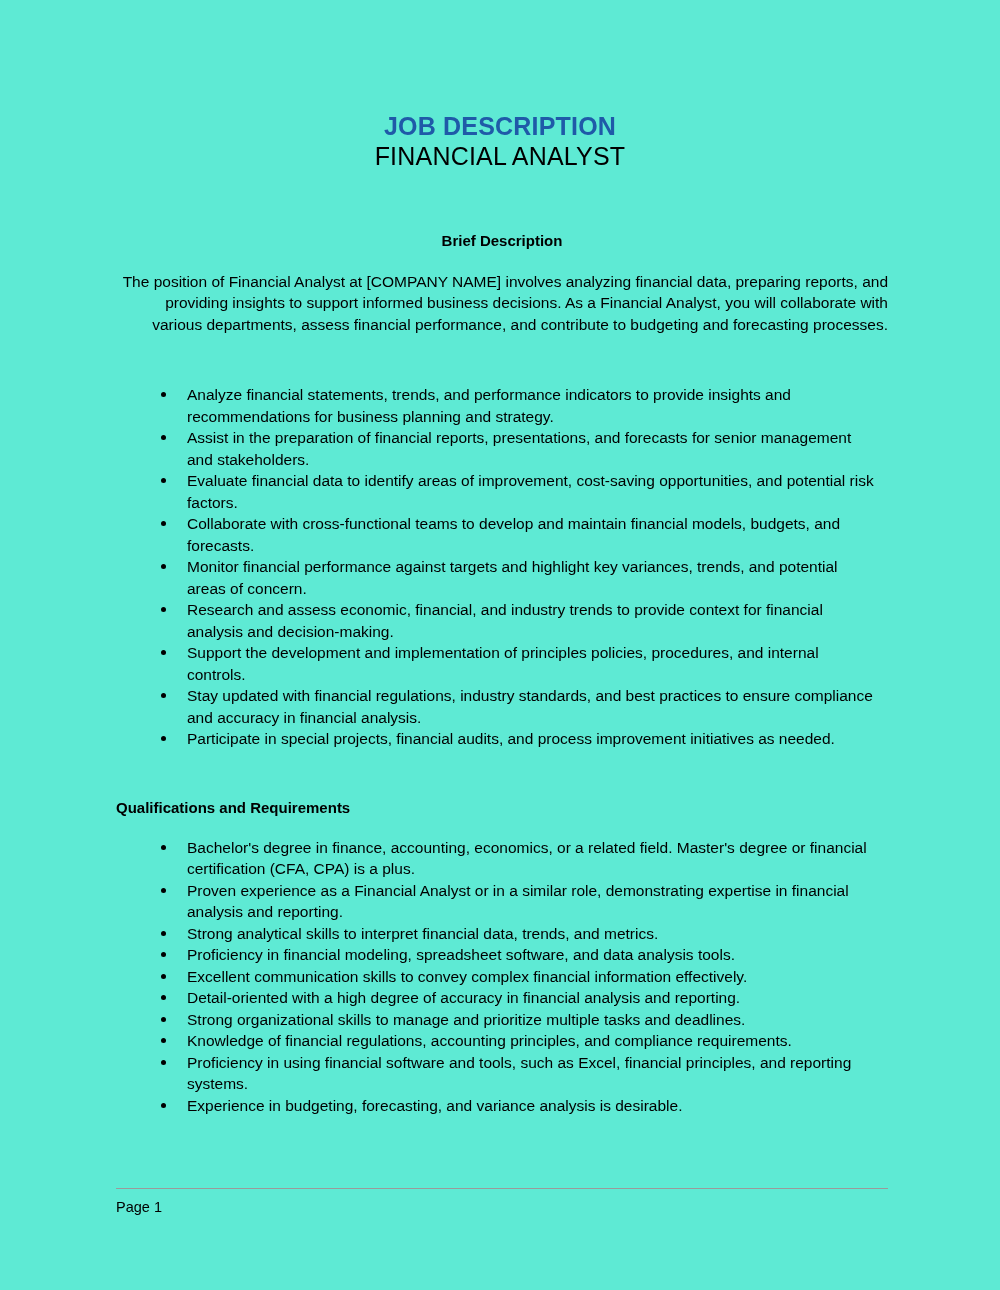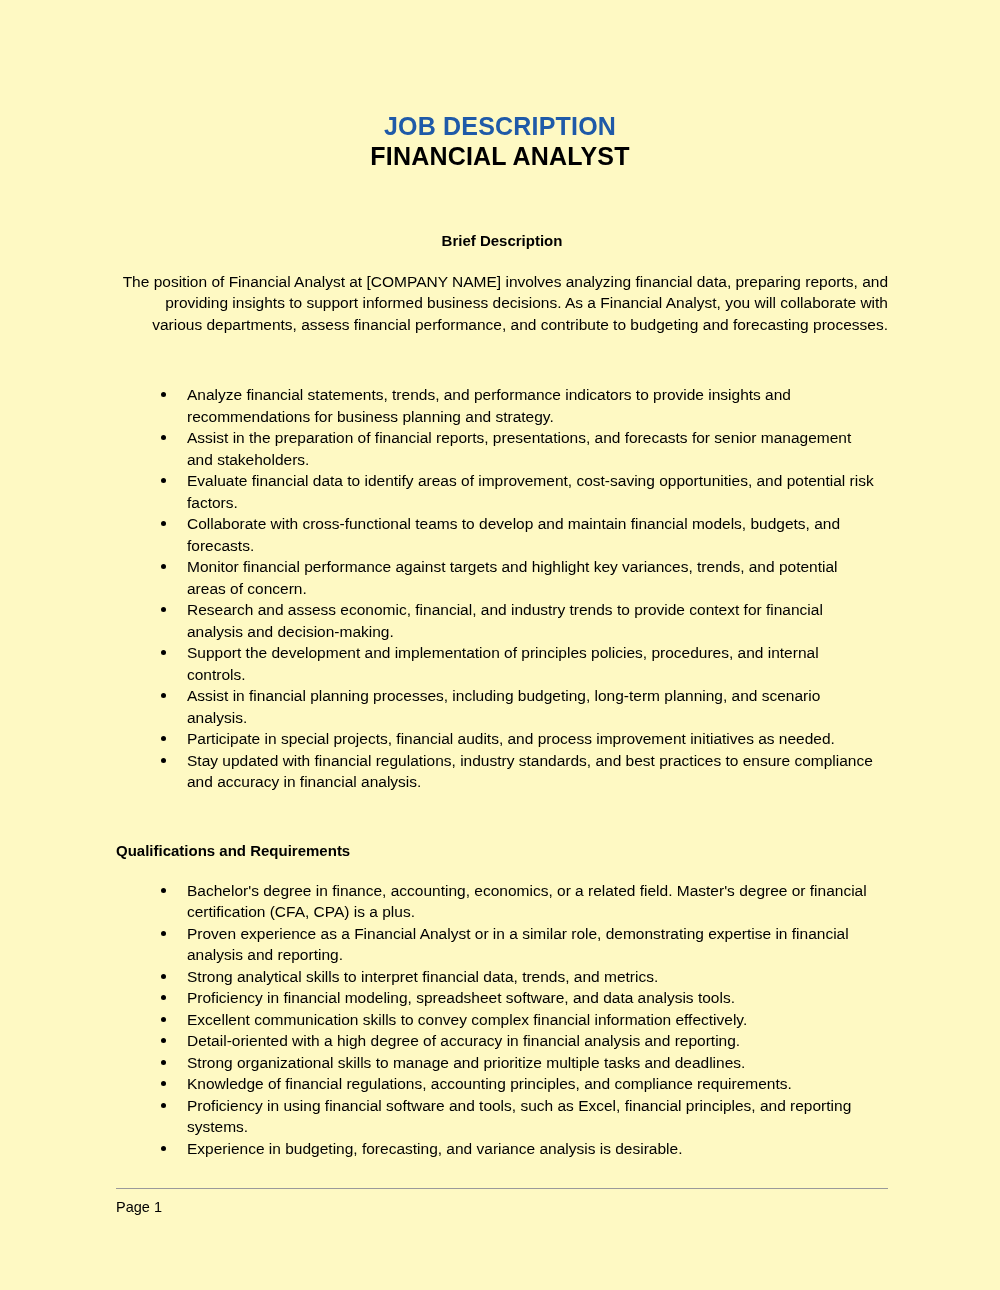--- a/index.html
+++ b/index.html
@@ -11,40 +11,40 @@
   body {
     font-family: "Liberation Sans", sans-serif;
     color: #000000;
     -webkit-font-smoothing: antialiased;
   }
   .page {
     position: relative;
     width: 1000px;
     height: 1290px;
     margin: 0 auto;
-    background: #fef9c3;
+    background: #5eead4;
     box-sizing: border-box;
     overflow: hidden;
   }
 
   
   .title-block {
     padding-top: 112px;
     text-align: center;
   }
   .doc-title-main {
     font-size: 25px;
     font-weight: bold;
     letter-spacing: 0.2px;
     line-height: 1.18;
     margin: 0;
   }
   .doc-title-sub {
     font-size: 25px;
-    font-weight: bold;
+    font-weight: normal;
     letter-spacing: 0.2px;
     line-height: 1.18;
     margin: 0;
     color: #000000;
   }
 
   
   .content {
     position: absolute;
     left: 116px;
@@ -163,29 +163,25 @@
           <li class="bullet-item">
             <span class="bullet-dot"></span>
             <span class="bullet-text">Research and assess economic, financial, and industry trends to provide context for financial analysis and decision-making.</span>
           </li>
           <li class="bullet-item">
             <span class="bullet-dot"></span>
             <span class="bullet-text">Support the development and implementation of principles policies, procedures, and internal controls.</span>
           </li>
           <li class="bullet-item">
             <span class="bullet-dot"></span>
-            <span class="bullet-text">Assist in financial planning processes, including budgeting, long-term planning, and scenario analysis.</span>
+            <span class="bullet-text">Stay updated with financial regulations, industry standards, and best practices to ensure compliance and accuracy in financial analysis.</span>
           </li>
           <li class="bullet-item">
             <span class="bullet-dot"></span>
             <span class="bullet-text">Participate in special projects, financial audits, and process improvement initiatives as needed.</span>
-          </li>
-          <li class="bullet-item">
-            <span class="bullet-dot"></span>
-            <span class="bullet-text">Stay updated with financial regulations, industry standards, and best practices to ensure compliance and accuracy in financial analysis.</span>
           </li>
         </ul>
     </div>
 
     <div class="spacer-section"></div>
 
     <div class="section section-qualifications">
       <div class="section-heading">Qualifications and Requirements</div>
       <ul class="bullet-list" id="qualifications-list">
           <li class="bullet-item">

